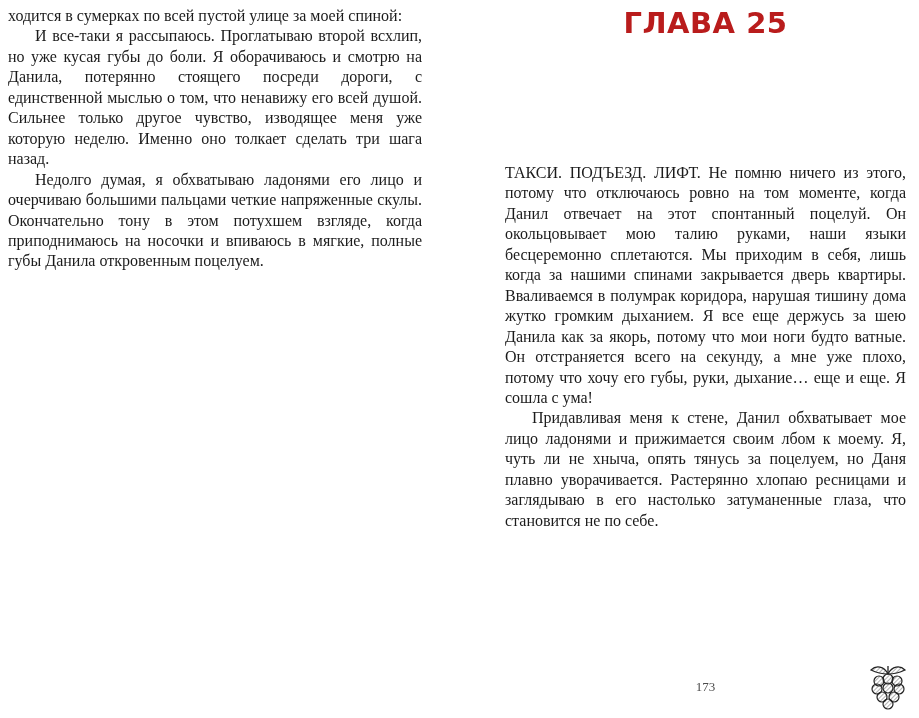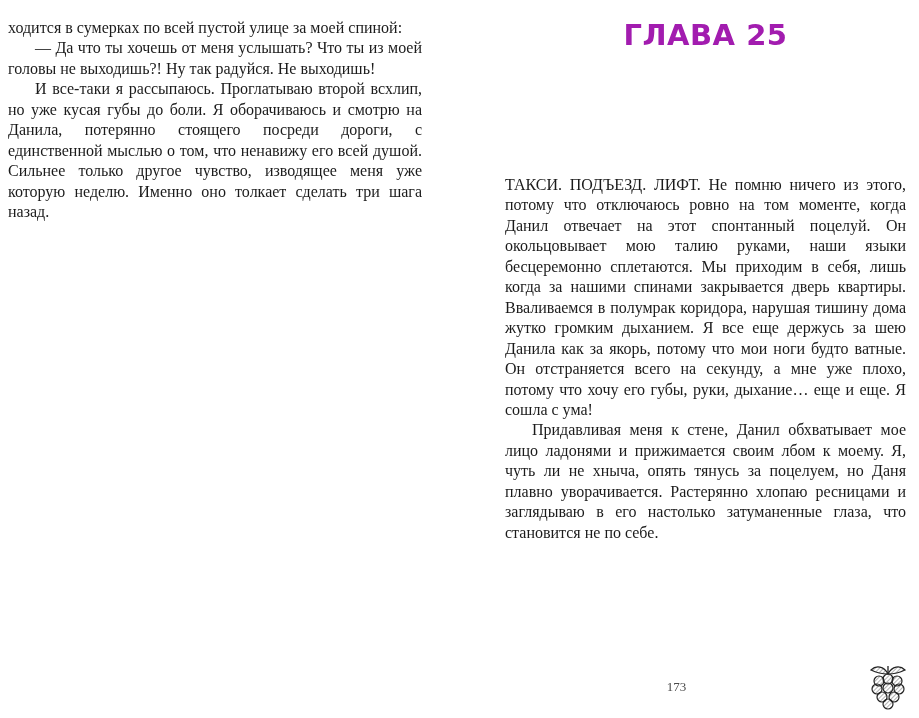--- a/index.html
+++ b/index.html
@@ -10,40 +10,39 @@
     width: 919px;
     height: 718px;
     background: #ffffff;
     position: relative;
     overflow: hidden;
     font-family: "Liberation Serif", serif;
     color: #1b1b1b;
   }
   .page {
     position: absolute;
-    margin-top: 12px;
   }
   .page-left {
     left: 8px;
     top: 6px;
     width: 414px;
   }
   .page-right {
     left: 505px;
     top: 0;
     width: 401px;
   }
   .chapter-title {
     font-family: "DejaVu Sans", sans-serif;
     font-weight: bold;
     font-size: 29px;
     letter-spacing: 0.5px;
     text-align: center;
     margin: 6px 0 0 0;
-    color: #a21caf;
+    color: #b91c1c;
   }
   .body-text {
     font-size: 16px;
     line-height: 20.45px;
     text-align: justify;
     hyphens: auto;
     -webkit-hyphens: auto;
   }
   .body-text p {
     margin: 0;
@@ -54,43 +53,43 @@
     text-indent: 0;
   }
   .right-body {
     position: absolute;
     left: 0;
     top: 163px;
     width: 401px;
   }
   .page-number {
     position: absolute;
-    left: 476px;
+    left: 505px;
     top: 679px;
     width: 401px;
     text-align: center;
     font-size: 13px;
     color: #4a4a4a;
   }
   .berry-icon {
     position: absolute;
     left: 866px;
     top: 664px;
     width: 44px;
     height: 48px;
   }
 </style>
 </head>
 <body>
 
 <div class="page page-left">
   <div class="body-text">
     <p class="noindent">ходится в сумерках по всей пустой улице за моей спиной:</p>
-    <p>— Да что ты хочешь от меня услышать? Что ты из моей головы не выходишь?! Ну так радуйся. Не выходишь!</p>
     <p>И все-таки я рассыпаюсь. Проглатываю второй всхлип, но уже кусая губы до боли. Я оборачиваюсь и смотрю на Данила, потерянно стоящего посреди дороги, с единственной мыслью о том, что ненавижу его всей душой. Сильнее только другое чувство, изводящее меня уже которую неделю. Именно оно толкает сделать три шага назад.</p>
+    <p>Недолго думая, я обхватываю ладонями его лицо и очерчиваю большими пальцами четкие напряженные скулы. Окончательно тону в этом потухшем взгляде, когда приподнимаюсь на носочки и впиваюсь в мягкие, полные губы Данила откровенным поцелуем.</p>
   </div>
 </div>
 
 <div class="page page-right">
   <h1 class="chapter-title">ГЛАВА 25</h1>
   <div class="body-text right-body">
     <p class="noindent">ТАКСИ. ПОДЪЕЗД. ЛИФТ. Не помню ничего из этого, потому что отключаюсь ровно на том моменте, когда Данил отвечает на этот спонтанный поцелуй. Он окольцовывает мою талию руками, наши языки бесцеремонно сплетаются. Мы приходим в себя, лишь когда за нашими спинами закрывается дверь квартиры. Вваливаемся в полумрак коридора, нарушая тишину дома жутко громким дыханием. Я все еще держусь за шею Данила как за якорь, потому что мои ноги будто ватные. Он отстраняется всего на секунду, а мне уже плохо, потому что хочу его губы, руки, дыхание… еще и еще. Я сошла с ума!</p>
     <p>Придавливая меня к стене, Данил обхватывает мое лицо ладонями и прижимается своим лбом к моему. Я, чуть ли не хныча, опять тянусь за поцелуем, но Даня плавно уворачивается. Растерянно хлопаю ресницами и заглядываю в его настолько затуманенные глаза, что становится не по себе.</p>
   </div>
 </div>

